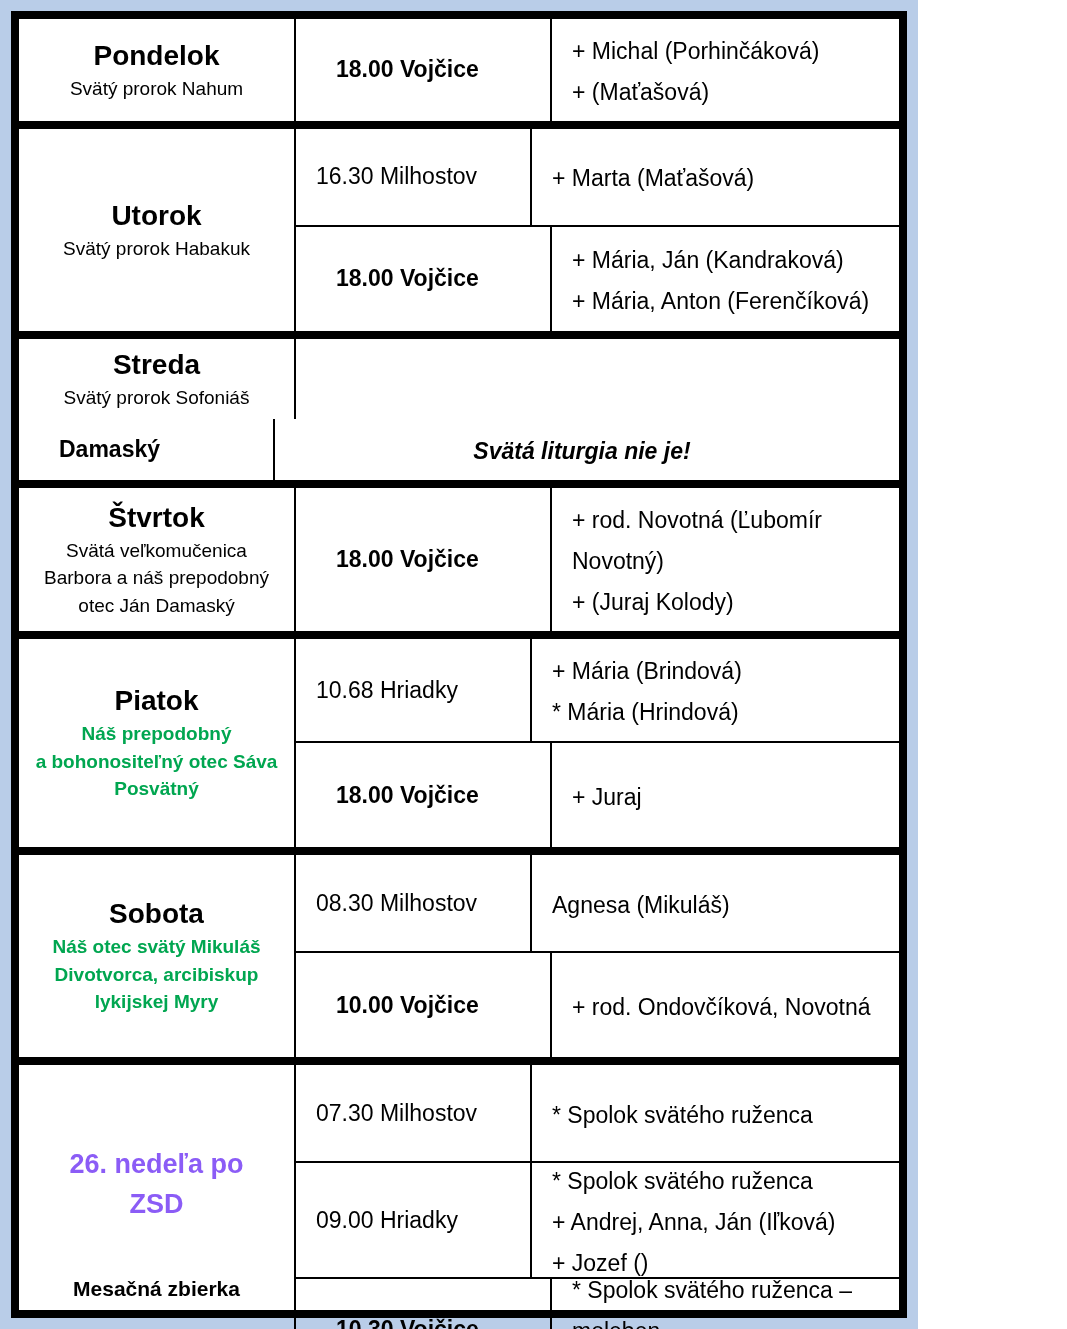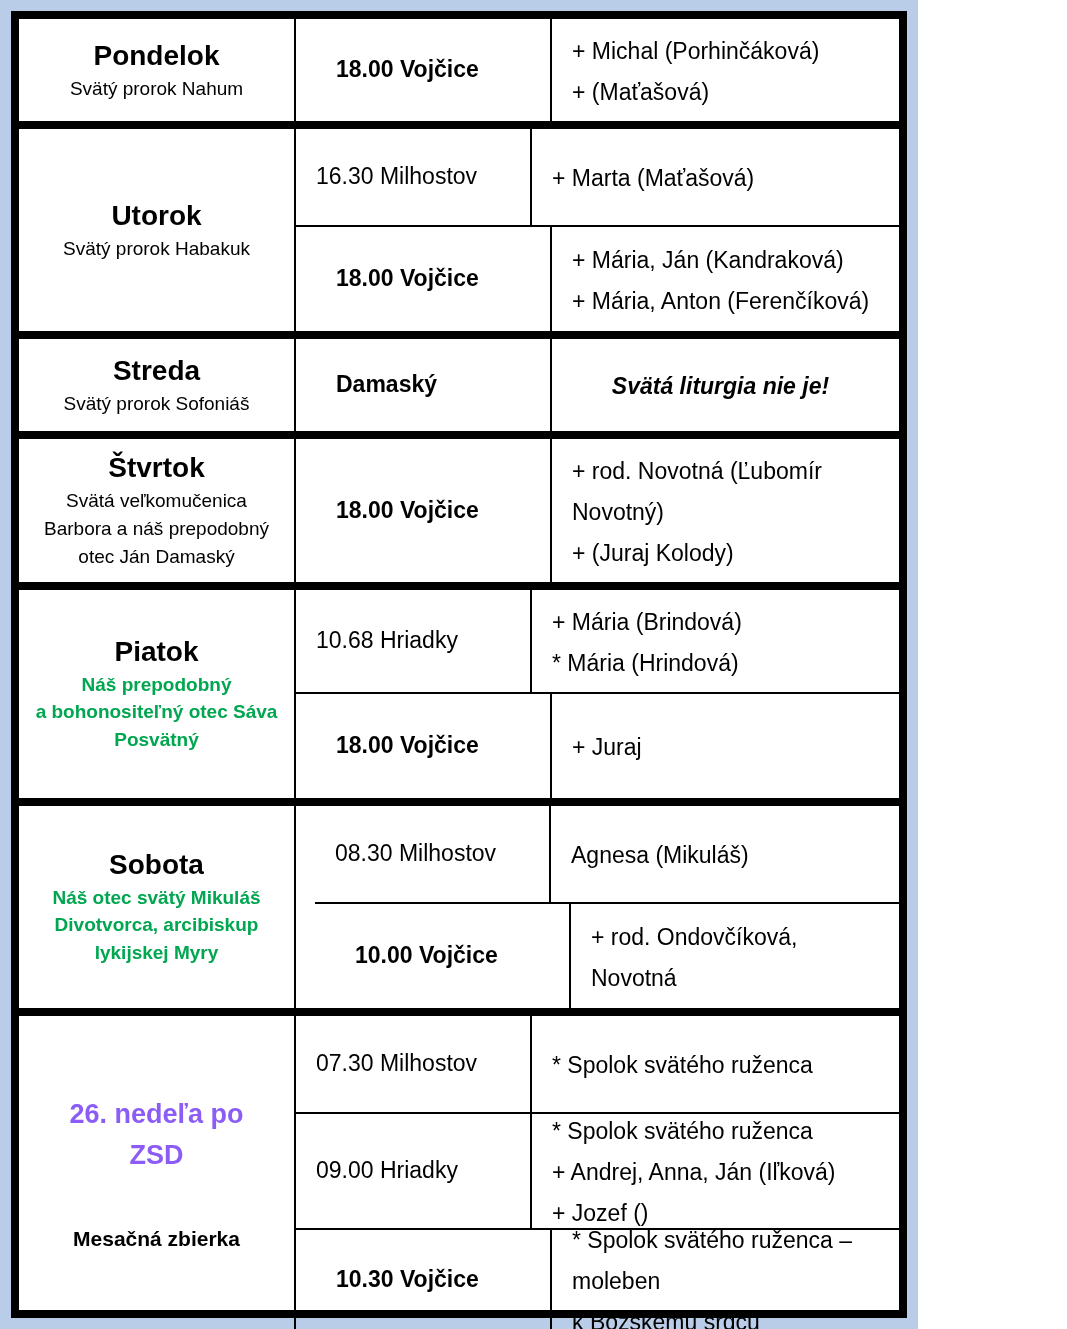--- a/index.html
+++ b/index.html
@@ -88,24 +88,24 @@
   .intent-cell.no-liturgy {
     align-items: center;
     text-align: center;
     padding-left: 0;
     font-weight: bold;
     font-style: italic;
   }
   
   .h-pondelok  { min-height: 97px; }
   .h-utorok    { min-height: 204px; }
-  .h-streda    { min-height: 100px; }
+  .h-streda    { min-height: 100px; flex-direction: column; }
   .h-stvrtok   { min-height: 126px; }
   .h-piatok    { min-height: 202px; }
-  .h-sobota    { min-height: 202px; gap: 19px; }
+  .h-sobota    { min-height: 202px; }
   .h-nedela    { min-height: 314px; }
   .sr-98  { min-height: 98px; }
   .sr-104 { min-height: 104px; }
   .sr-116 { min-height: 116px; }
   .sr-96  { min-height: 96px; }
 </style>
 </head>
 <body>
 
 <div class="page">

